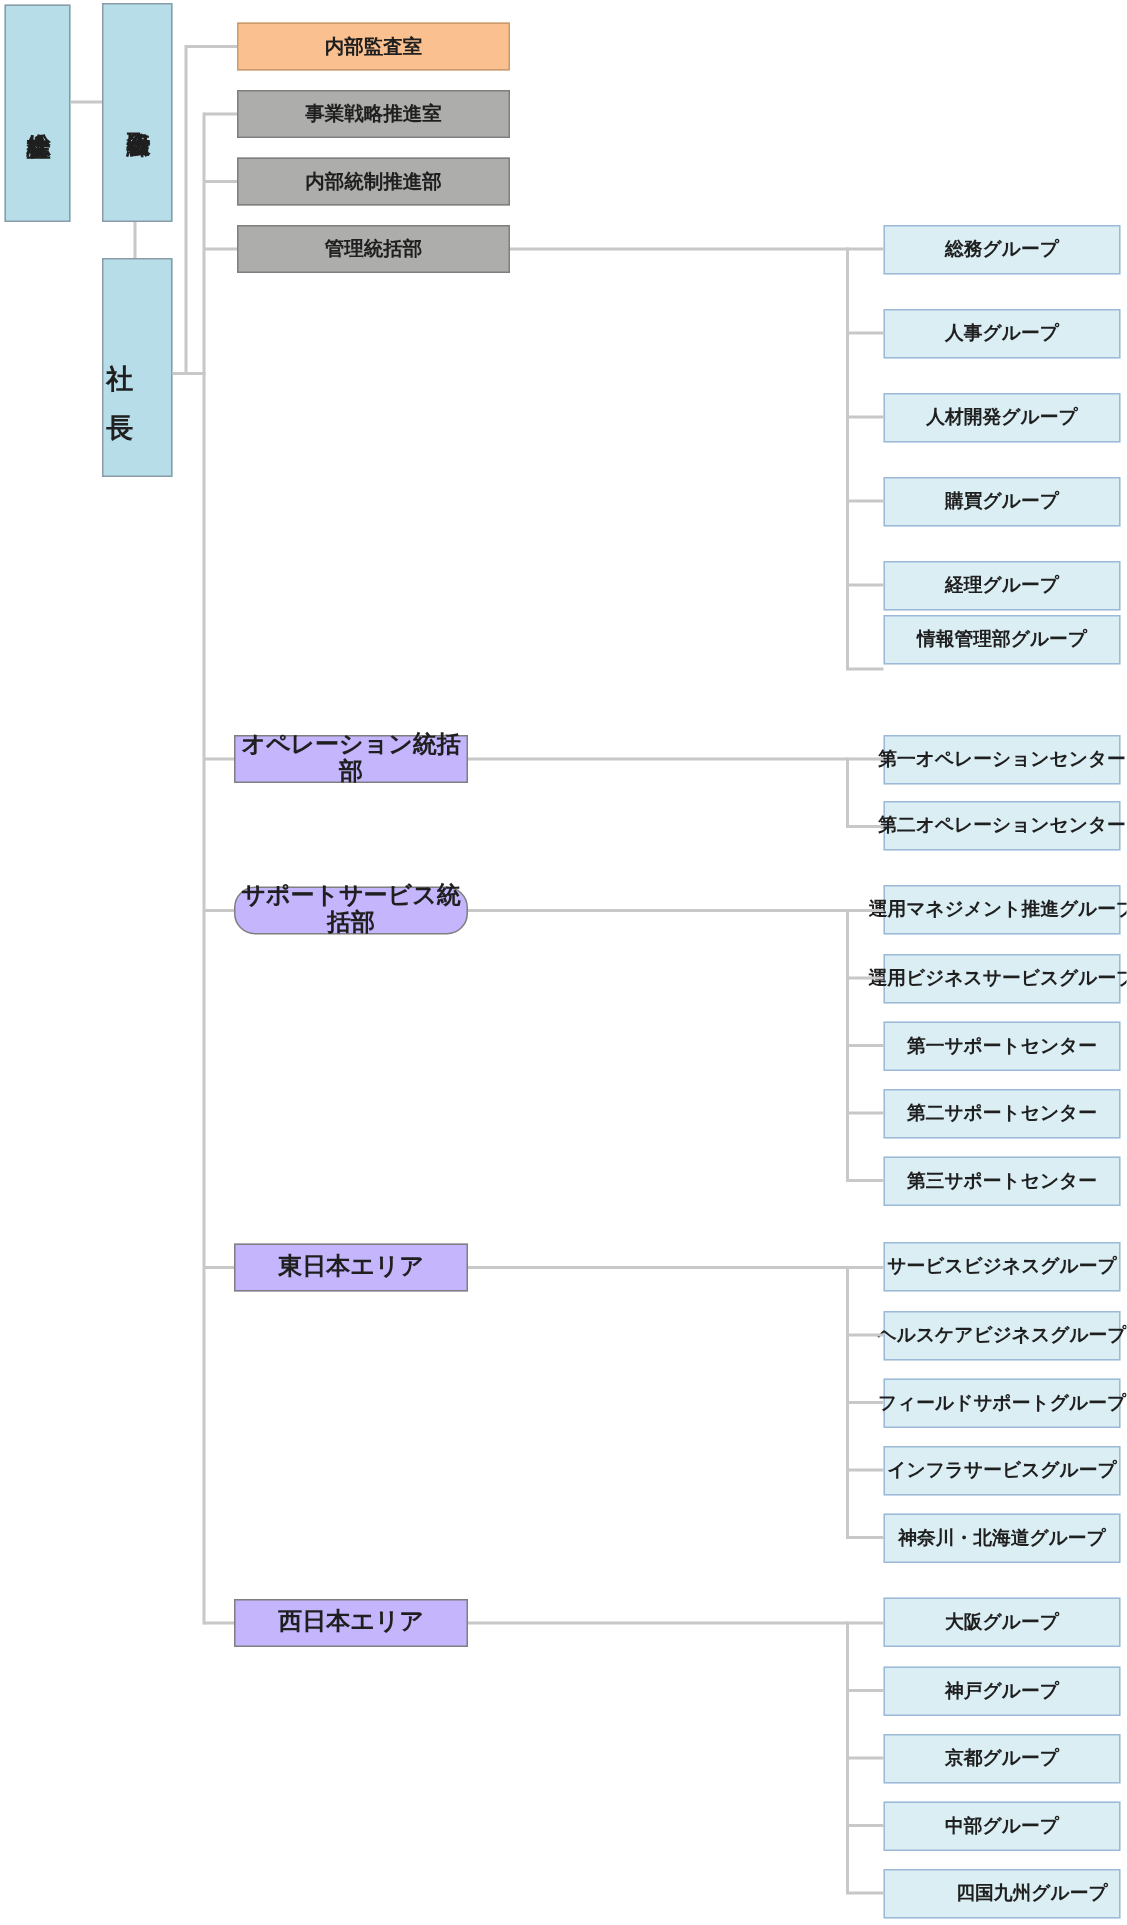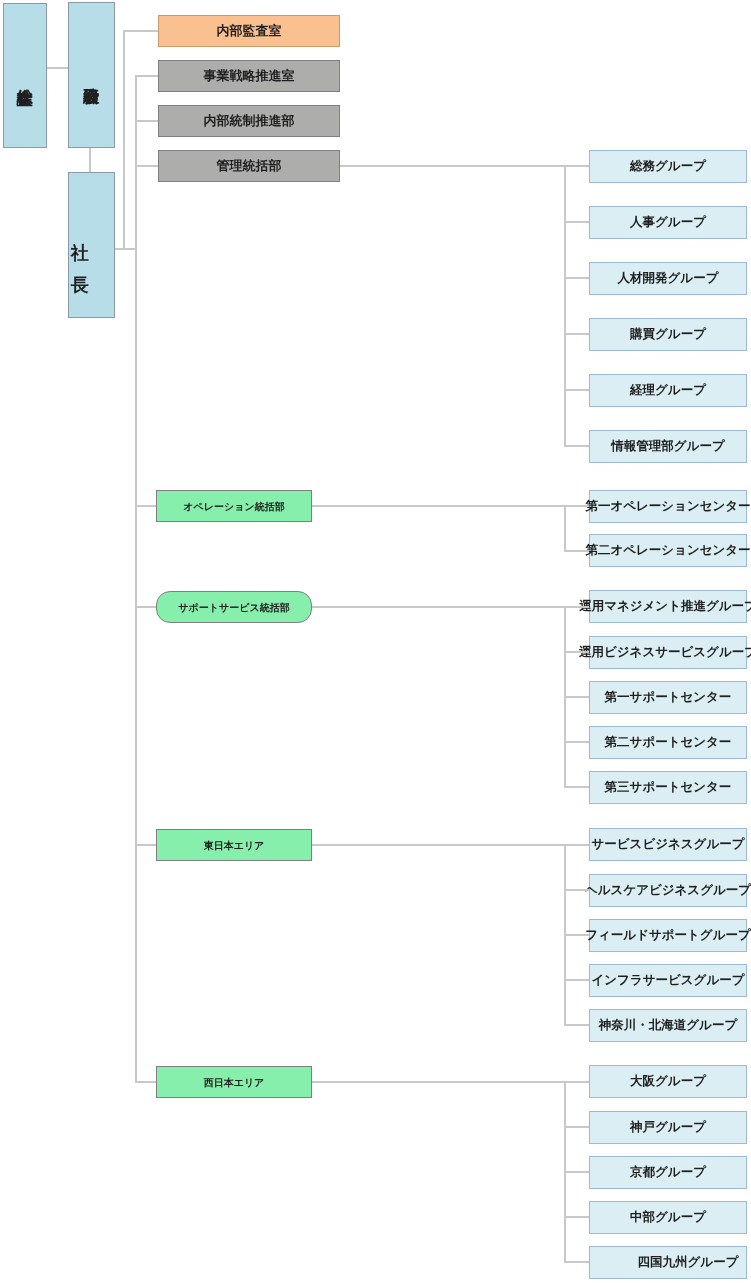--- a/index.html
+++ b/index.html
@@ -13,21 +13,21 @@
     display:flex;align-items:center;justify-content:center;
     font-weight:bold;text-align:center;line-height:1.1;
   }
   
   .vbox{background:#B7DEE8;border:1px solid #8A9BA8;}
   .vbox span{writing-mode:vertical-rl;text-orientation:upright;font-size:16px;font-weight:bold;}
   .president{justify-content:flex-start;padding-top:33px;}
   .president span{font-size:18px;letter-spacing:34px;}
   
   .mid{left:158px;width:182px;height:32px;background:#ADADAB;border:1px solid #7F7F7F;font-size:13px;}
-  .mid2{left:156px;width:156px;height:32px;background:#86efac;border:1px solid #7F7F7F;font-size:10px;}
+  .mid2{left:156px;width:156px;height:32px;background:#c4b5fd;border:1px solid #7F7F7F;font-size:16px;}
   .audit{background:#FAC090;border:1px solid #C89B6E;}
   
   .child{left:589px;width:158px;height:33px;background:#DAEEF3;border:1px solid #9CB9D8;font-size:12.5px;white-space:nowrap;}
   
   .line{position:absolute;background:#C8C8C8;}
   .h{height:2px;}
   .v{width:2px;}
 </style>
 </head>
 <body>
@@ -79,21 +79,21 @@
     </div>
   <div class="box child" style="top:262px;">
       <span>人材開発グループ</span>
     </div>
   <div class="box child" style="top:318px;">
       <span>購買グループ</span>
     </div>
   <div class="box child" style="top:374px;">
       <span>経理グループ</span>
     </div>
-  <div class="box child" style="top:430px;text-align:right;">
+  <div class="box child" style="top:410px;text-align:right;">
       <span>情報管理部グループ</span>
     </div>
 
   <div class="box child" style="top:490px;">
       <span>第一オペレーションセンター</span>
     </div>
   <div class="box child" style="top:534px;">
       <span>第二オペレーションセンター</span>
     </div>
 

